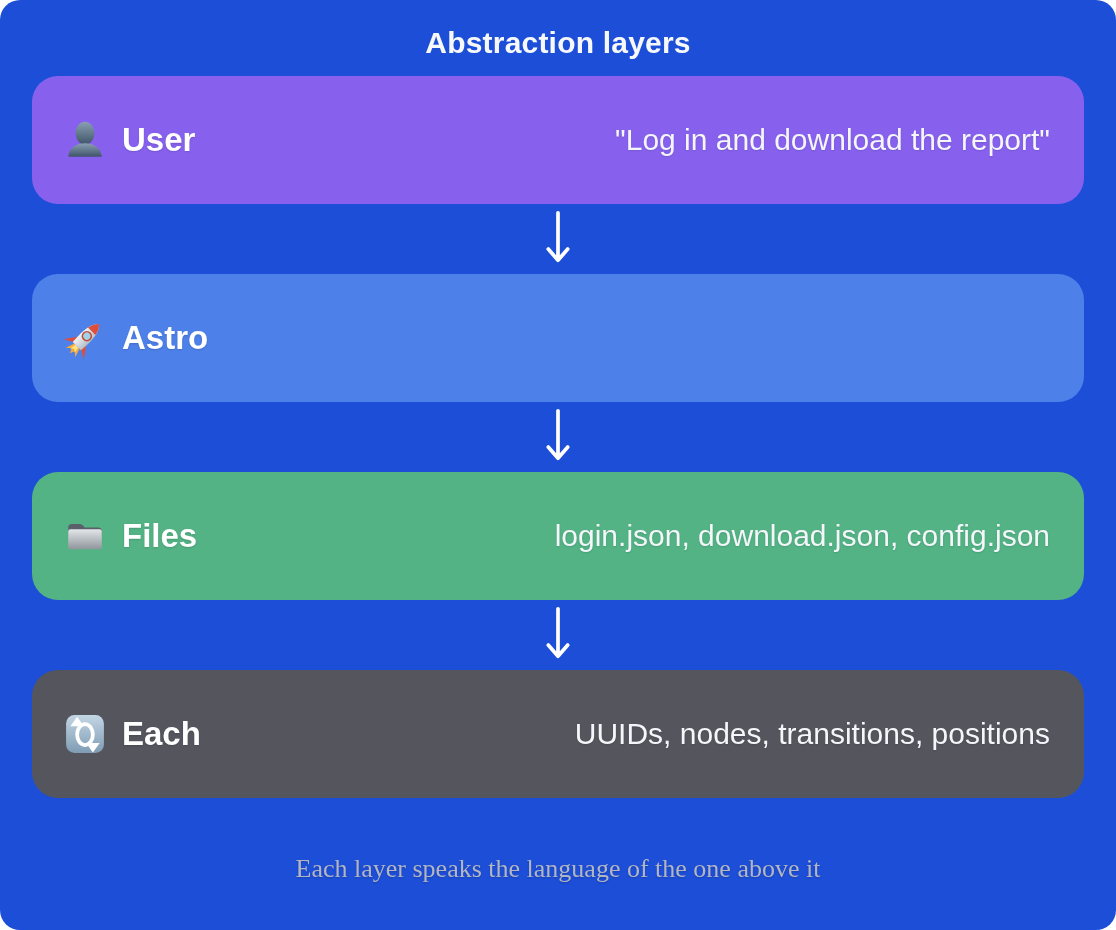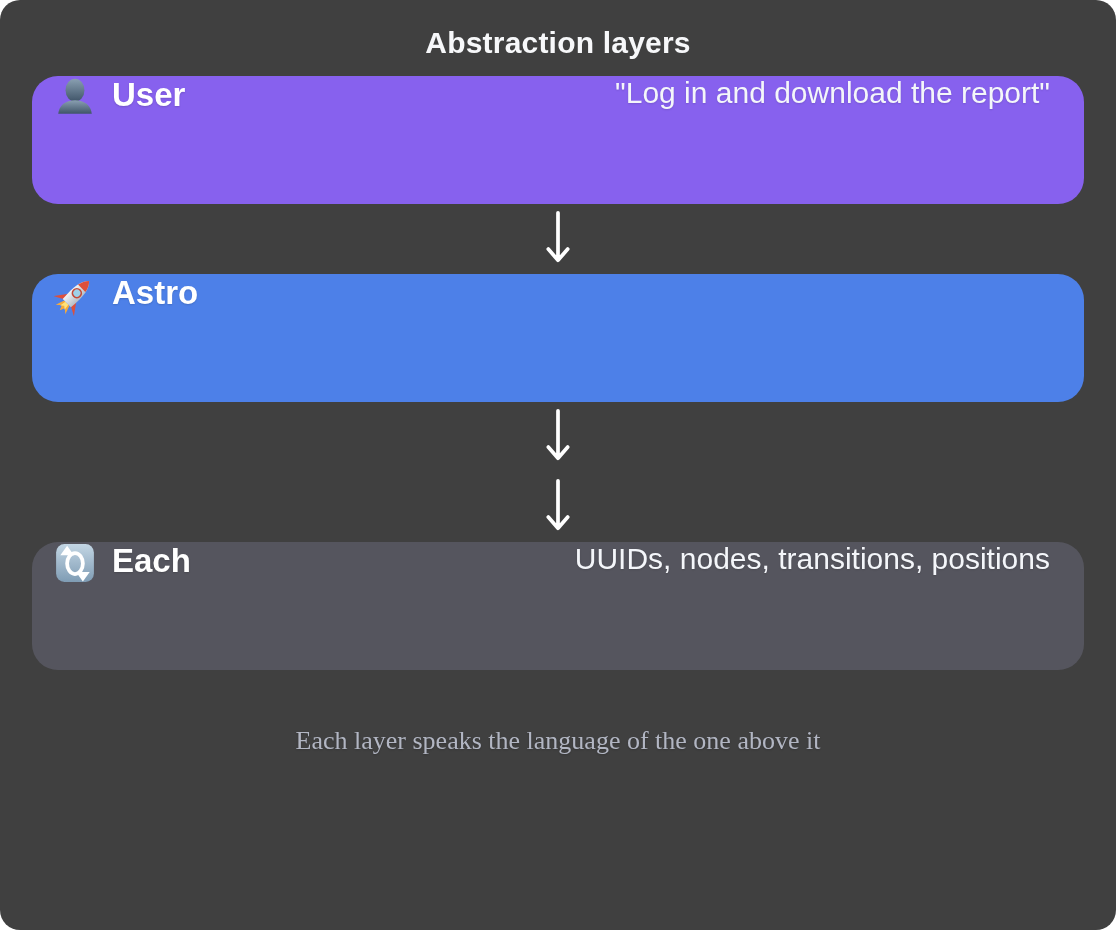--- a/index.html
+++ b/index.html
@@ -28,22 +28,22 @@
   }
   .stack {
     margin: 16px 32px 0 32px;
     display: flex;
     flex-direction: column;
   }
   .layer {
     height: 128px;
     border-radius: 26px;
     display: flex;
-    align-items: flex-start;
-    padding: 0 34px 0 22px;
+    align-items: center;
+    padding: 0 34px 0 32px;
     box-sizing: border-box;
   }
   .layer .icon {
     width: 42px;
     height: 42px;
     margin-right: 16px;
     flex: 0 0 auto;
     display: inline-flex;
   }
   .layer .label {
@@ -72,21 +72,21 @@
     font-size: 26px;
     font-weight: 400;
     color: #b2b6c3;
     text-shadow: 0 1px 2px rgba(0,0,0,0.2);
     font-family: Liberation Serif, serif;
   }
 </style>
 </head>
 <body>
 
-<div class="card" style="background: #404040;">
+<div class="card" style="background: #1d4ed8;">
 
   <div class="title">Abstraction layers</div>
 
   <div class="stack">
 
     <div class="layer" style="background: rgb(135, 97, 238);">
       <span class="icon">
         <svg width="42" height="42" viewBox="0 0 40 40">
           <defs>
             <linearGradient id="ug" x1="0" y1="0" x2="0" y2="1">
@@ -135,20 +135,36 @@
     </div>
 
     <div class="arrow-gap">
       <span>
         <svg width="26" height="58" viewBox="0 0 28 58">
           <path d="M14 3 L14 52 M3.5 42 L14 54 L24.5 42" stroke="#ffffff" stroke-width="4" fill="none" stroke-linecap="round" stroke-linejoin="round"></path>
         </svg>
       </span>
     </div>
 
+    <div class="layer" style="background: rgb(83, 179, 133);">
+      <span class="icon">
+        <svg width="42" height="42" viewBox="0 0 40 40">
+          <defs>
+            <linearGradient id="ff" x1="0" y1="0" x2="0" y2="1">
+              <stop offset="0" stop-color="#e3e6e9"></stop>
+                <stop offset="1" stop-color="#8f969c"></stop>
+            </linearGradient>
+          </defs>
+          <path d="M4 12 Q4 8.5 7.5 8.5 L15 8.5 Q17 8.5 18.2 10 L19.6 11.8 L32.5 11.8 Q36 11.8 36 15.3 L36 20 L4 20 Z" fill="#596069"></path>
+          <path d="M5.5 32.5 Q4 32.5 4 30.8 L4 15.8 Q4 13.6 6.2 13.6 L33.8 13.6 Q36 13.6 36 15.8 L36 30.8 Q36 32.5 34.5 32.5 Z" fill="url(#ff)"></path>
+        </svg>
+      </span>
+      <span class="label">Files</span>
+      <span class="detail">login.json, download.json, config.json</span>
+    </div>
 
     <div class="arrow-gap">
       <span>
         <svg width="26" height="58" viewBox="0 0 28 58">
           <path d="M14 3 L14 52 M3.5 42 L14 54 L24.5 42" stroke="#ffffff" stroke-width="4" fill="none" stroke-linecap="round" stroke-linejoin="round"></path>
         </svg>
       </span>
     </div>
 
     <div class="layer" style="background: rgb(85, 85, 94);">

